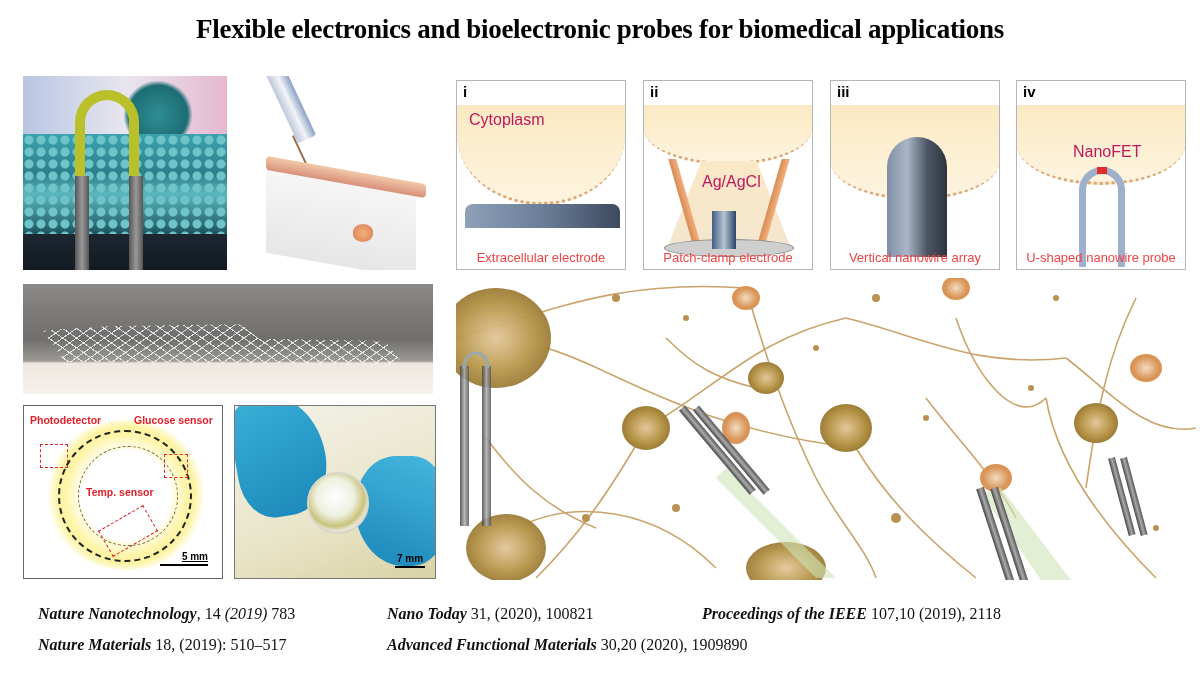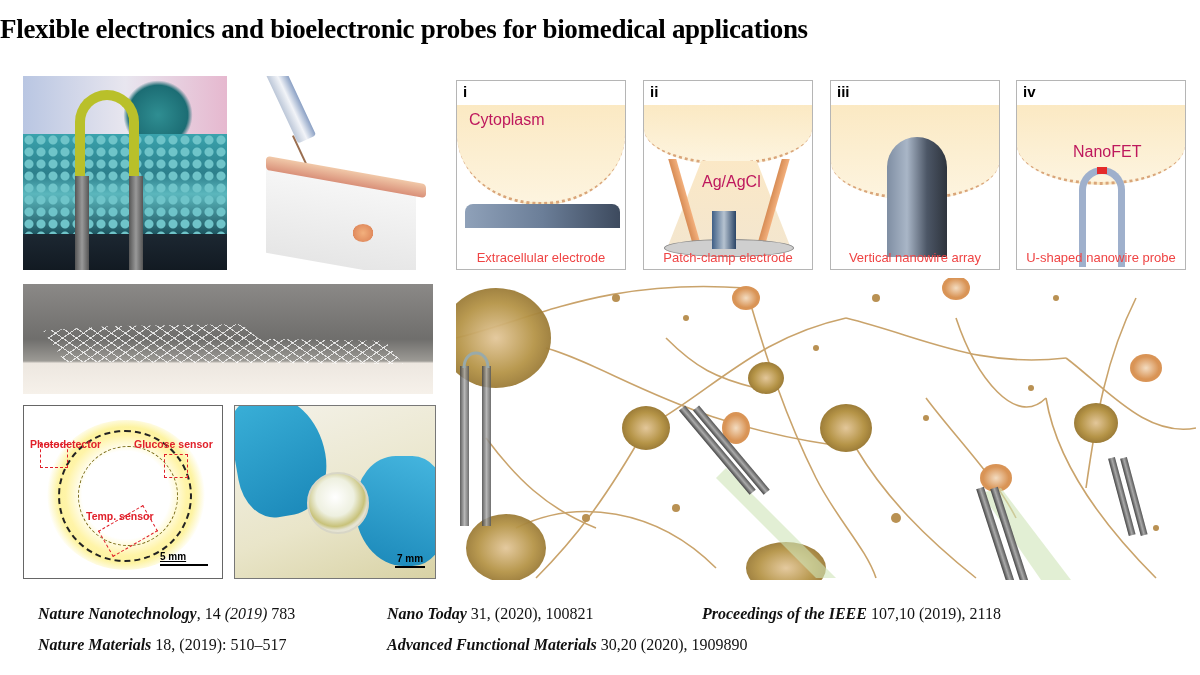--- a/index.html
+++ b/index.html
@@ -1,20 +1,20 @@
 <!DOCTYPE html>
 <html><head>
 <meta charset="utf-8">
 <style>
   * { box-sizing: border-box; margin: 0; padding: 0; }
   html, body { width: 1200px; height: 675px; background: #ffffff; overflow: hidden; }
   body { position: relative; font-family: "Liberation Sans", sans-serif; color: #000; }
 
   .title {
-    position: absolute; left: 0; top: 14px; width: 1200px; text-align: left;
+    position: absolute; left: 0; top: 14px; width: 1200px; text-align: center;
     font-family: "Liberation Serif", serif; font-weight: bold; font-size: 27px; letter-spacing: -0.3px;
   }
 
   .panel { position: absolute; overflow: hidden; }
 
   
   .membrane { left: 23px; top: 76px; width: 204px; height: 194px;
     background: linear-gradient(180deg, #cfd9ea 0%, #b9c7dd 30%, #2b3a48 55%, #121a22 100%); }
   .membrane .sky { position:absolute; left:0; top:0; width:100%; height:70px;
     background: linear-gradient(90deg,#b9c6e2 0%, #e8e6ef 50%, #e6b8cf 100%); }
@@ -49,23 +49,23 @@
       repeating-linear-gradient(-35deg, rgba(255,255,255,.75) 0 1px, transparent 1px 8px);
     clip-path: polygon(0 20%, 18% 10%, 55% 5%, 60% 40%, 95% 45%, 100% 100%, 6% 95%); }
 
   
   .lensdiag { left: 23px; top: 405px; width: 200px; height: 174px; border: 1px solid #666; background:#fff; }
   .lensdiag .ring { position:absolute; left:22px; top:14px; width:160px; height:150px; border-radius:50%;
     background: radial-gradient(circle, #fff 40%, #fff4a8 55%, #fdf3a0 62%, transparent 72%); }
   .lensdiag .wiggle { position:absolute; border-radius:50%; border: 2px dashed #222; }
   .lensdiag .w1 { left: 34px; top: 24px; width: 134px; height: 132px; }
   .lensdiag .w2 { left: 54px; top: 40px; width: 100px; height: 100px; border-color:#7c6e1a; border-width:1.5px; }
-  .lensdiag .lbl { position:absolute; color:#e0202a; font-weight:bold; font-size:10.5px; white-space:nowrap;margin-top:24px; }
+  .lensdiag .lbl { position:absolute; color:#e0202a; font-weight:bold; font-size:10.5px; white-space:nowrap; }
   .lensdiag .box { position:absolute; border: 1px dashed #e0202a; }
-  .lensdiag .scale { position:absolute; right:14px; bottom:12px; text-align:left; font-weight:bold; font-size:10px;text-decoration:underline; }
+  .lensdiag .scale { position:absolute; right:14px; bottom:12px; text-align:right; font-weight:bold; font-size:10px;text-decoration:underline; }
   .lensdiag .scale .bar, .lensphoto .scale .bar { height:2px; background:#000; margin-top:2px; }
 
   
   .lensphoto { left: 234px; top: 405px; width: 202px; height: 174px; border: 1px solid #777;
     background: linear-gradient(160deg, #f4f2ea 0%, #e9e5c9 60%, #d8d2a5 100%); }
   .lensphoto .glove1 { position:absolute; left: 0; top: -10px; width: 90px; height: 120px;
     background: linear-gradient(160deg, #3ab0d8, #1a87b8); border-radius: 30% 60% 50% 40%; transform: rotate(-10deg); }
   .lensphoto .glove2 { position:absolute; right: -10px; top: 50px; width: 90px; height: 110px;
     background: linear-gradient(200deg, #46b7e0, #1a87b8); border-radius: 50% 40% 40% 60%; }
   .lensphoto .lens { position:absolute; left: 72px; top: 66px; width: 62px; height: 62px; border-radius:50%;

